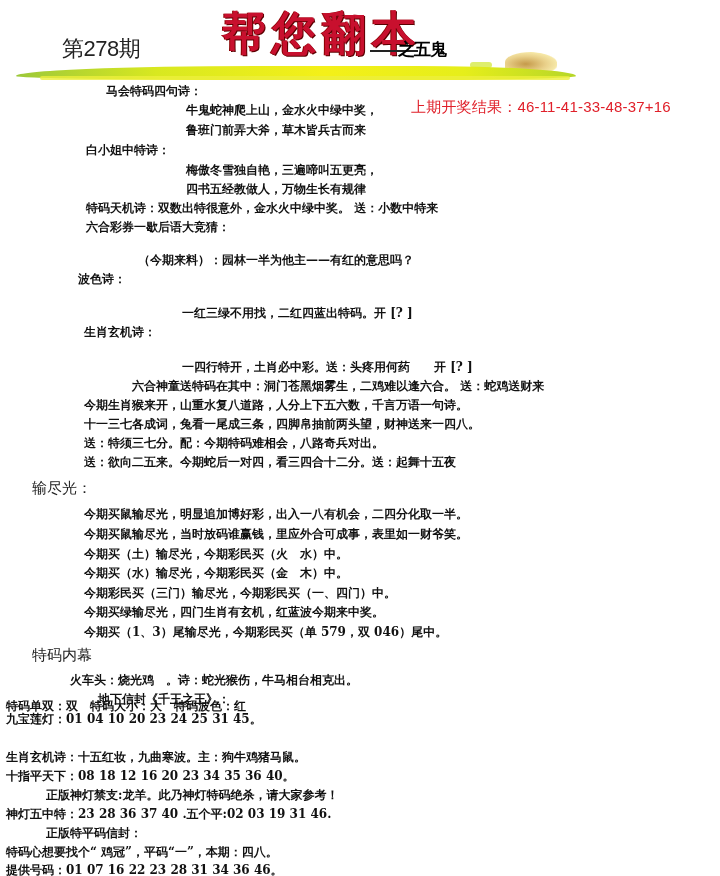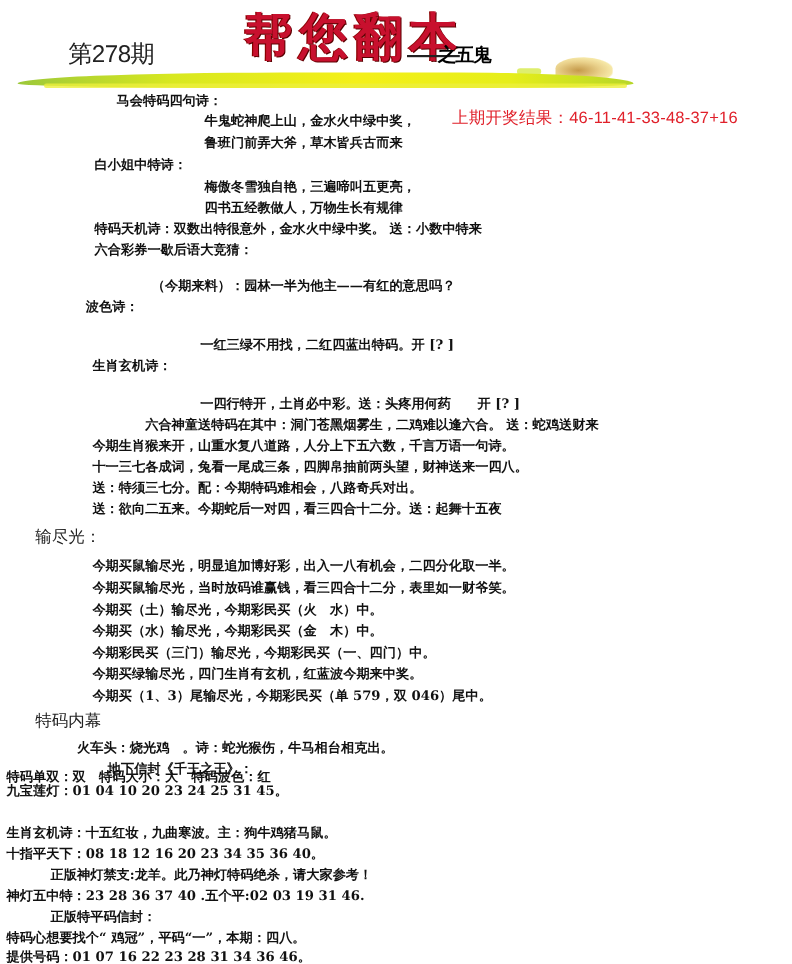--- a/index.html
+++ b/index.html
@@ -50,21 +50,21 @@
 <div class="abs t12" style="left:84px; top:324px;">生肖玄机诗：</div>
 <div class="abs t12" style="left:182px; top:359px;">一四行特开，土肖必中彩。送：头疼用何药　　开 [? ]</div>
 <div class="abs t12" style="left:84px; top:378px;margin-left:48px;">六合神童送特码在其中：洞门苍黑烟雾生，二鸡难以逢六合。 送：蛇鸡送财来</div>
 <div class="abs t12" style="left:84px; top:397px;">今期生肖猴来开，山重水复八道路，人分上下五六数，千言万语一句诗。</div>
 <div class="abs t12" style="left:84px; top:416px;">十一三七各成词，兔看一尾成三条，四脚帛抽前两头望，财神送来一四八。</div>
 <div class="abs t12" style="left:84px; top:435px;">送：特须三七分。配：今期特码难相会，八路奇兵对出。</div>
 <div class="abs t12" style="left:84px; top:454px;">送：欲向二五来。今期蛇后一对四，看三四合十二分。送：起舞十五夜</div>
 
 <div class="abs head16" style="left:32px; top:479px;">输尽光：</div>
 <div class="abs t12" style="left:84px; top:506px;">今期买鼠输尽光，明显追加博好彩，出入一八有机会，二四分化取一半。</div>
-<div class="abs t12" style="left:84px; top:526px;"> 今期买鼠输尽光，当时放码谁赢钱，看三四合十二分，表里如一财爷笑。</div>
+<div class="abs t12" style="left:84px; top:526px;"> 今期买鼠输尽光，当时放码谁赢钱，里应外合可成事，表里如一财爷笑。</div>
 <div class="abs t12" style="left:84px; top:546px;">今期买（土）输尽光，今期彩民买（火　水）中。</div>
 <div class="abs t12" style="left:84px; top:565px;">今期买（水）输尽光，今期彩民买（金　木）中。</div>
 <div class="abs t12" style="left:84px; top:585px;">今期彩民买（三门）输尽光，今期彩民买（一、四门）中。</div>
 <div class="abs t12" style="left:84px; top:604px;">今期买绿输尽光，四门生肖有玄机，红蓝波今期来中奖。</div>
 <div class="abs t12" style="left:84px; top:624px;">今期买（1、3）尾输尽光，今期彩民买（单 579，双 046）尾中。</div>
 
 <div class="abs head16" style="left:32px; top:646px;">特码内幕</div>
 <div class="abs t12" style="left:70px; top:672px;">火车头：烧光鸡　。诗：蛇光猴伤，牛马相台相克出。</div>
 <div class="abs t12" style="left:98px; top:691px;">地下信封《千王之王》：</div>
 <div class="abs t12" style="left:6px; top:711px;">九宝莲灯：01 04 10 20 23 24 25 31 45。</div>

